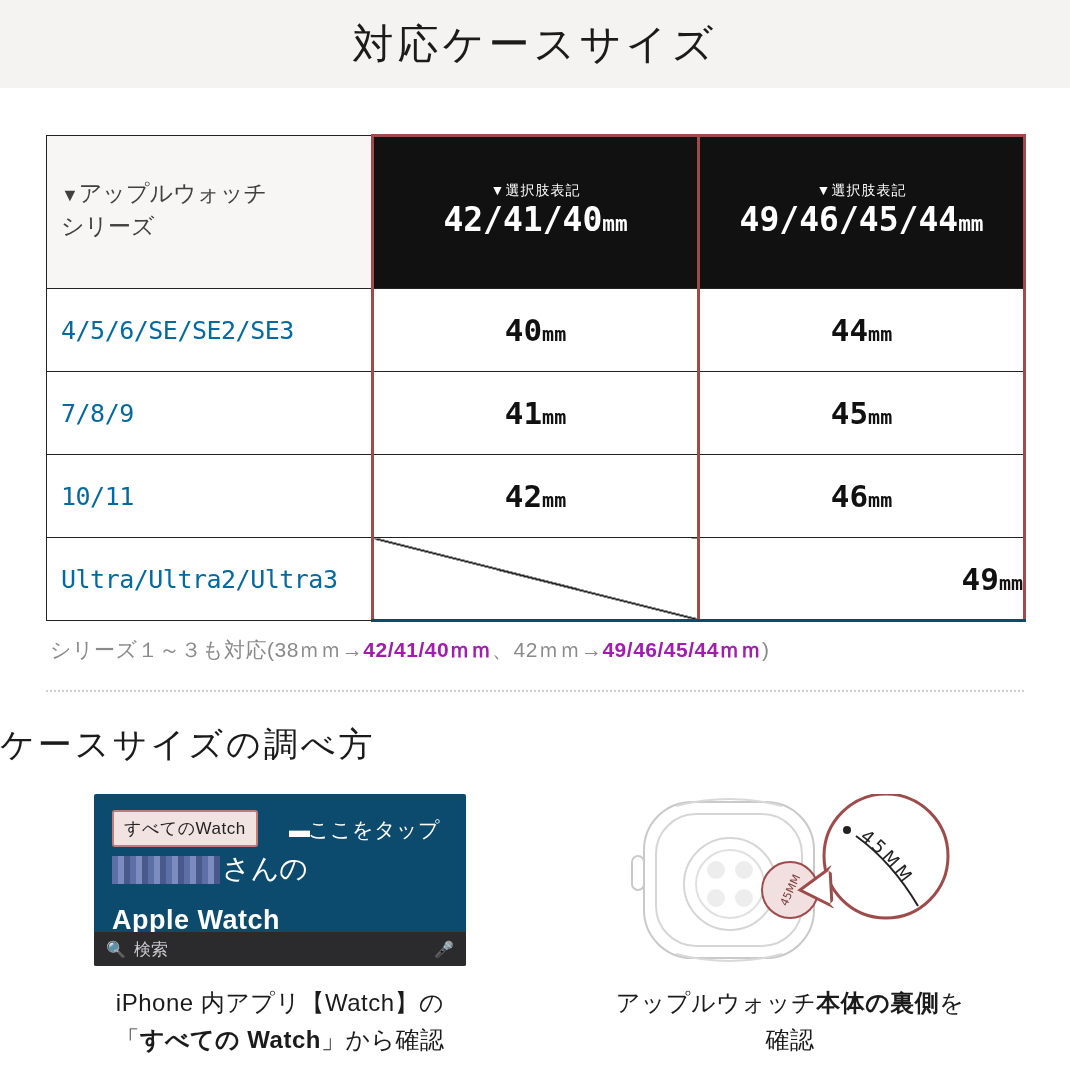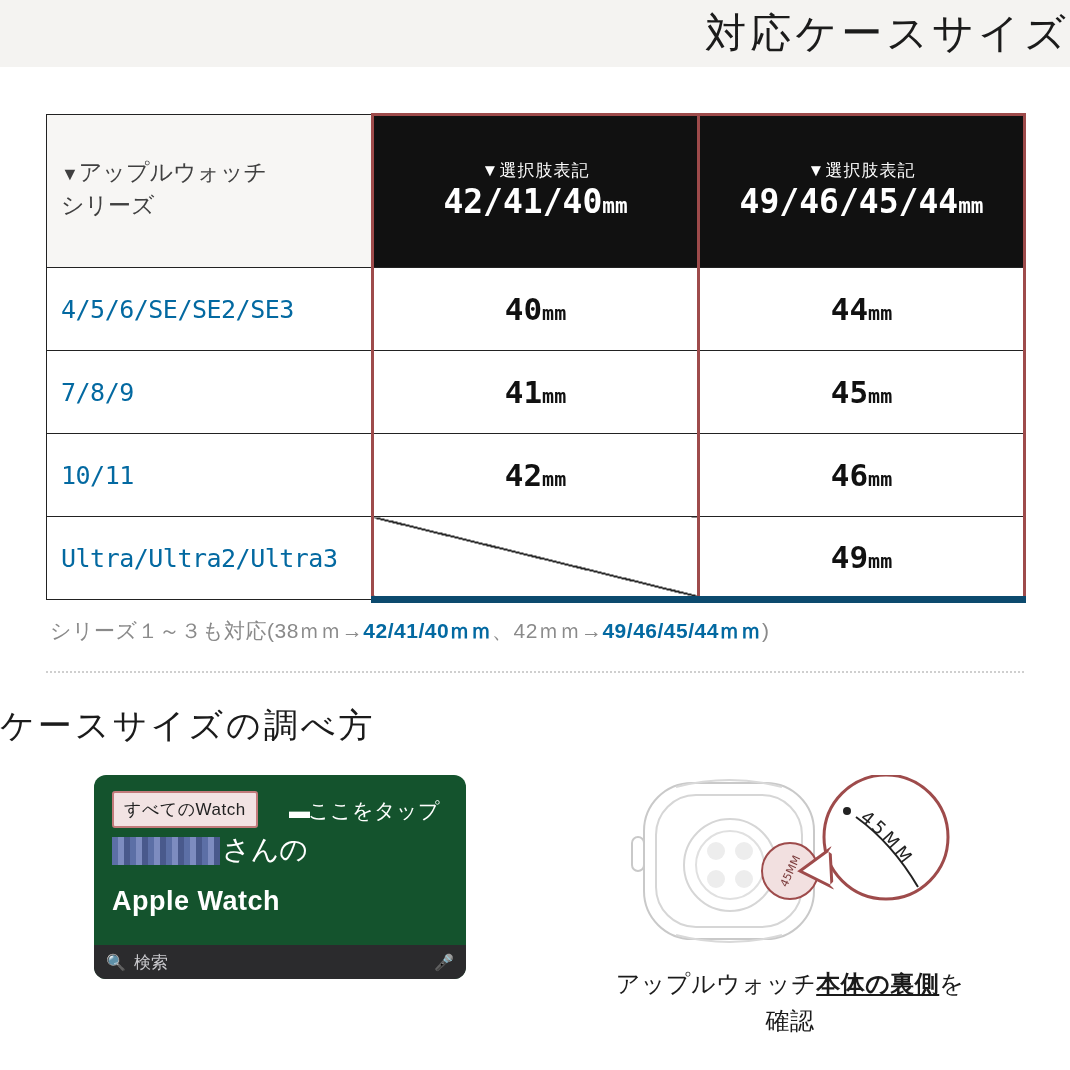--- a/index.html
+++ b/index.html
@@ -11,25 +11,25 @@
     height: 1070px;
     background: #ffffff;
     font-family: "Liberation Sans", "DejaVu Sans", sans-serif;
     color: #111111;
     overflow: hidden;
     position: relative;
   }
 
   
   .page-header {
-    height: 67px;
+    height: 88px;
     background: #f4f3f1;
     display: flex;
     align-items: center;
-    justify-content: flex-end;
+    justify-content: center;
   }
   .page-header h1 {
     margin: 0;
     font-size: 41px;
     font-weight: 400;
     letter-spacing: 4px;
     color: #1b1b1b;
   }
 
   
@@ -66,21 +66,21 @@
   thead th.dark-head {
     background: #111111;
     color: #ffffff;
     height: 128px;
     border-left: 3px solid #9e4b4b;
     border-right: 3px solid #9e4b4b;
     border-top: 3px solid #9e4b4b;
     padding: 8px 4px 12px 4px;
   }
   thead th.dark-head .opt-label {
-    font-size: 17px;
+    font-size: 14px;
     font-weight: 400;
     letter-spacing: 1px;
     display: block;
     margin-bottom: 0;
   }
   thead th.dark-head .opt-value {
     font-size: 33px;
     font-weight: 700;
     letter-spacing: 0px;
     display: block;
@@ -101,21 +101,21 @@
     letter-spacing: -0.5px;
   }
   tbody td.value-cell {
     height: 58px;
     font-size: 31px;
     font-weight: 700;
     border-left: 3px solid #9e4b4b;
     border-right: 3px solid #9e4b4b;
     font-family: "DejaVu Sans Mono", "Liberation Mono", monospace;
   }
-  tbody tr:last-child td.value-cell { border-bottom: 7px solid #0c4a6e; }
+  tbody tr:last-child td.value-cell { border-bottom: 3px solid #0c4a6e; text-align: right; }
   tbody td.value-cell .unit {
     font-size: 20px;
     font-weight: 700;
   }
   td.diagonal-cell {
     position: relative;
     background:
       linear-gradient(to top right,
         transparent 0,
         transparent calc(50% - 1px),
@@ -126,21 +126,21 @@
   }
 
   .table-note {
     width: 978px;
     margin: 14px auto 0 auto;
     padding: 0 0 0 4px;
     font-size: 21px;
     color: #8a8a8a;
     letter-spacing: 0.5px;
   }
-  .table-note b { color: #0369a1; font-weight: 700; }
+  .table-note b { color: #a21caf; font-weight: 700; }
 
   .dotted-sep {
     width: 978px;
     margin: 26px auto 0 auto;
     border-top: 2px dotted #cfcfcf;
   }
 
   
   .howto-title {
     text-align: left;
@@ -159,25 +159,25 @@
   .howto-col {
     width: 400px;
     display: flex;
     flex-direction: column;
     align-items: center;
   }
 
   
   .phone-mock {
     width: 372px;
-    height: 204px;
-    background: #14532d;
+    height: 172px;
+    background: #0c4a6e;
     position: relative;
     overflow: hidden;
-    border-radius: 12px;
+    border-radius: 2px;
   }
   .pill-allwatch {
     position: absolute;
     left: 18px;
     top: 16px;
     border: 2px solid #c27b7b;
     background: #f2e3e3;
     color: #222222;
     font-size: 17px;
     padding: 5px 10px;
@@ -243,21 +243,21 @@
   .watch-mock svg { display: block; }
 
   .caption {
     margin-top: 18px;
     text-align: center;
     font-size: 24px;
     line-height: 1.55;
     color: #1b1b1b;
     letter-spacing: 0.5px;
   }
-  .caption b { font-weight: 700; text-decoration: underline; }
+  .caption b { font-weight: 700; }
 </style>
 </head>
 <body>
 
 <div class="page-header">
   <h1>対応ケースサイズ</h1>
 </div>
 
 <div class="table-wrap">
   <table class="size-table">
@@ -322,20 +322,24 @@
       <div class="pill-allwatch">すべてのWatch</div>
       <div class="tap-arrow"><span class="dash">▬</span><span>ここをタップ</span></div>
       <div class="redacted"></div>
       <div class="name-san">さんの</div>
       <div class="apple-watch-line">Apple Watch</div>
       <div class="search-bar">
         <span class="mag">🔍</span>
         <span>検索</span>
         <span class="mic">🎤</span>
       </div>
+    </div>
+    <div class="caption">
+      <span>iPhone 内アプリ【Watch】の</span><br>
+      <span>「</span><b>すべての Watch</b><span>」から確認</span>
     </div>
   </div>
 
   <div class="howto-col">
     <div class="watch-mock">
       <svg width="372" height="172" viewBox="0 0 372 172">
 
         <rect x="40" y="8" width="170" height="156" rx="48" ry="48" fill="#ffffff" stroke="#c9c9c9" stroke-width="2"></rect>
         <rect x="52" y="20" width="146" height="132" rx="40" ry="40" fill="#ffffff" stroke="#d6d6d6" stroke-width="2"></rect>
 

